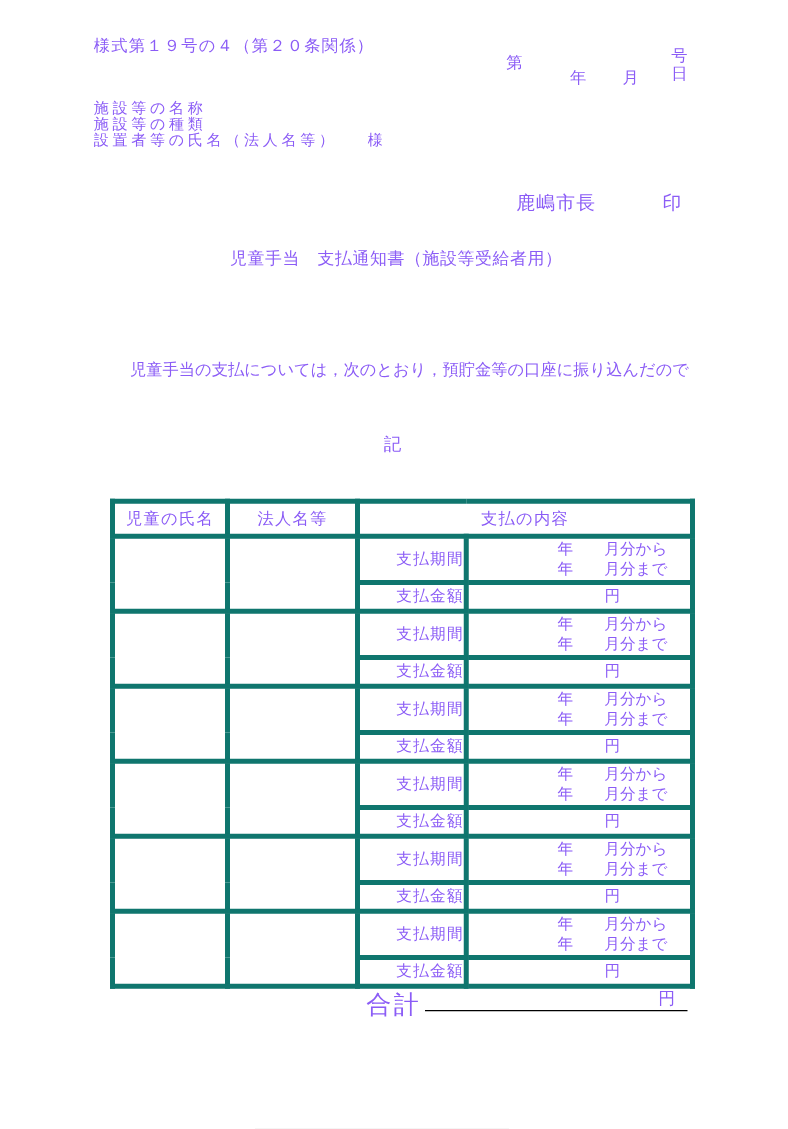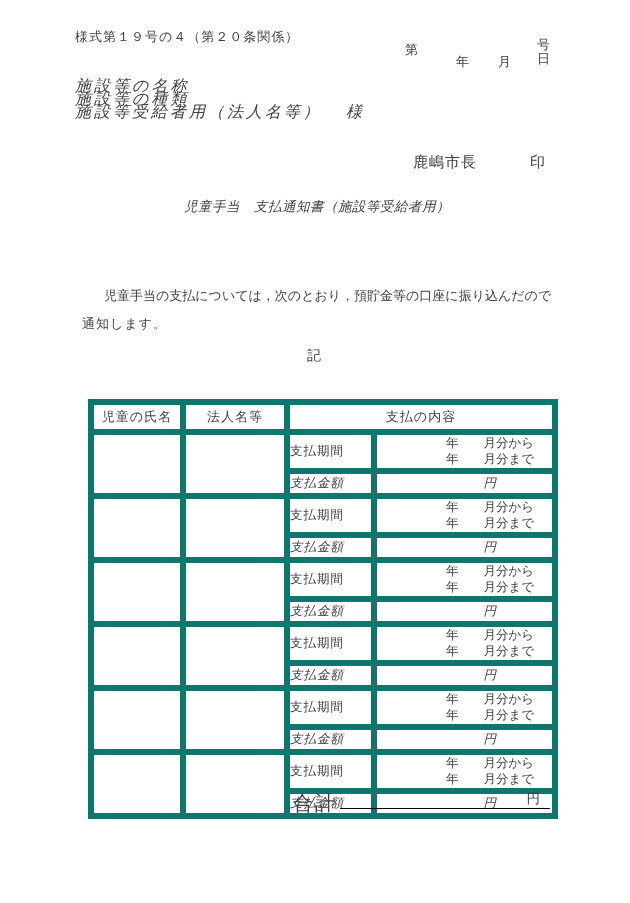--- a/index.html
+++ b/index.html
@@ -1,59 +1,59 @@
 <!DOCTYPE html>
 <html><head>
 <meta charset="utf-8">
 <style>
   html, body { margin: 0; padding: 0; background: #e8e8e8; }
   .page {
     position: relative;
     width: 630px;
     height: 903px;
     background: #ffffff;
-    color: #404040;
+    color: #8b5cf6;
     font-family: "Liberation Serif", "DejaVu Serif", serif;
     overflow: hidden;
   }
   .abs { position: absolute; white-space: nowrap; }
 
   .form-number { left: 75px; top: 28px; font-size: 13px; letter-spacing: 1px; }
 
   .docno-prefix { left: 405px; top: 41px; font-size: 13px; }
   .docno-suffix { left: 537px; top: 36px; font-size: 13px; }
   .date-year    { left: 456px; top: 53px; font-size: 13px; }
   .date-month   { left: 498px; top: 53px; font-size: 13px; }
   .date-day     { left: 537px; top: 50px; font-size: 13px; }
 
-  .addressee { left: 75px; top: 80px; font-size: 16px; letter-spacing: 3px; line-height: 12.9px; font-style: italic; }
+  .addressee { left: 75px; top: 80px; font-size: 12px; letter-spacing: 3px; line-height: 12.9px; }
   .addressee .line { white-space: nowrap; }
   .honorific { display: inline-block; margin-left: 24px; letter-spacing: 0; }
 
   .issuer-line { left: 413px; top: 153px; font-size: 15px; letter-spacing: 1px; }
   .seal { display: inline-block; margin-left: 53px; }
 
-  .doc-title { left: 184px; top: 198px; font-size: 13.5px; letter-spacing: 0.5px; font-style: italic; }
+  .doc-title { left: 184px; top: 198px; font-size: 13.5px; letter-spacing: 0.5px; }
 
   .body-par { left: 66px; top: 282px; width: 505px; font-size: 13px; line-height: 28px; margin-left: 16px; }
   .body-par .l1 { text-indent: 22px; white-space: nowrap; }
   .body-par .l2 { white-space: nowrap; letter-spacing: 1px; }
 
   .record-mark { left: 307px; top: 347px; font-size: 14px; }
 
   .pay-table {
     position: absolute; left: 88px; top: 399px;
     border-collapse: collapse; table-layout: fixed;
     width: 464px; font-size: 12.5px;
   }
-  .pay-table td { border: 6px solid #0f766e; padding: 0; vertical-align: middle; }
+  .pay-table td { border: 4px solid #0f766e; padding: 0; vertical-align: middle; }
   .pay-table .hdr td { height: 24px; text-align: center; font-size: 13px; letter-spacing: 1px; }
   .pay-table tr.r-period td { height: 33px; }
-  .pay-table tr.r-amount td { height: 19px; font-style: italic; }
-  .pay-table td.lbl { text-align: left; letter-spacing: 1px; }
+  .pay-table tr.r-amount td { height: 19px; }
+  .pay-table td.lbl { text-align: right; letter-spacing: 1px; }
   .pay-table td.val-period { text-align: right; padding-right: 18px; line-height: 15.5px; }
   .pay-table td.val-amount { text-align: right; padding-right: 56px; }
 
   .total-label { left: 293px; top: 790px; font-size: 20px; letter-spacing: 2px; }
   .total-underline {
     left: 340px; top: 790px; width: 210px; height: 18px;
     border-bottom: 1.2px solid #000;
     font-size: 13.5px; text-align: right;
   }
   .total-unit { display: inline-block; padding-right: 10px; }
@@ -67,32 +67,31 @@
 
   <span class="abs docno-prefix">第</span>
   <span class="abs docno-suffix">号</span>
   <span class="abs date-year">年</span>
   <span class="abs date-month">月</span>
   <span class="abs date-day">日</span>
 
   <div class="abs addressee">
     <div class="line">施設等の名称</div>
     <div class="line">施設等の種類</div>
-    <div class="line"><span>施設等受給者用（法人名等）</span><span class="honorific">様</span></div>
+    <div class="line"><span>設置者等の氏名（法人名等）</span><span class="honorific">様</span></div>
   </div>
 
   <div class="abs issuer-line">
     <span>鹿嶋市長</span><span class="seal">印</span>
   </div>
 
   <div class="abs doc-title">児童手当　支払通知書（施設等受給者用）</div>
 
   <div class="abs body-par">
     <div class="l1">児童手当の支払については，次のとおり，預貯金等の口座に振り込んだので</div>
-    <div class="l2">通知します。</div>
   </div>
 
   <div class="abs record-mark">記</div>
 
   <table class="pay-table">
     <colgroup>
       <col style="width:92px">
         <col style="width:104px">
         <col style="width:87px">
         <col style="width:181px">

